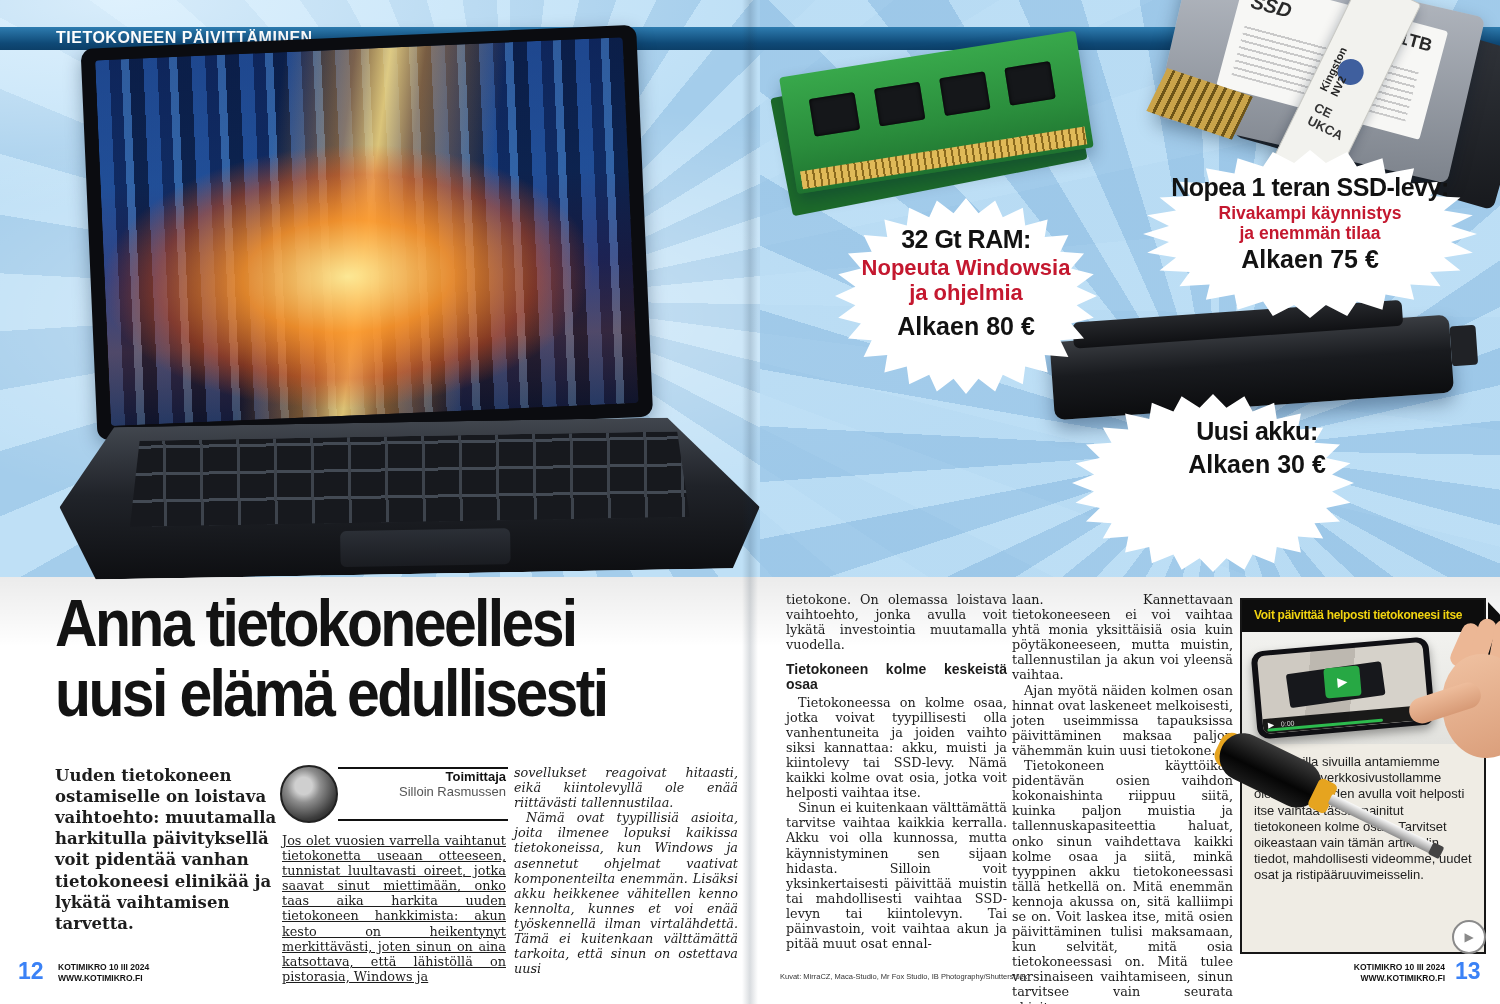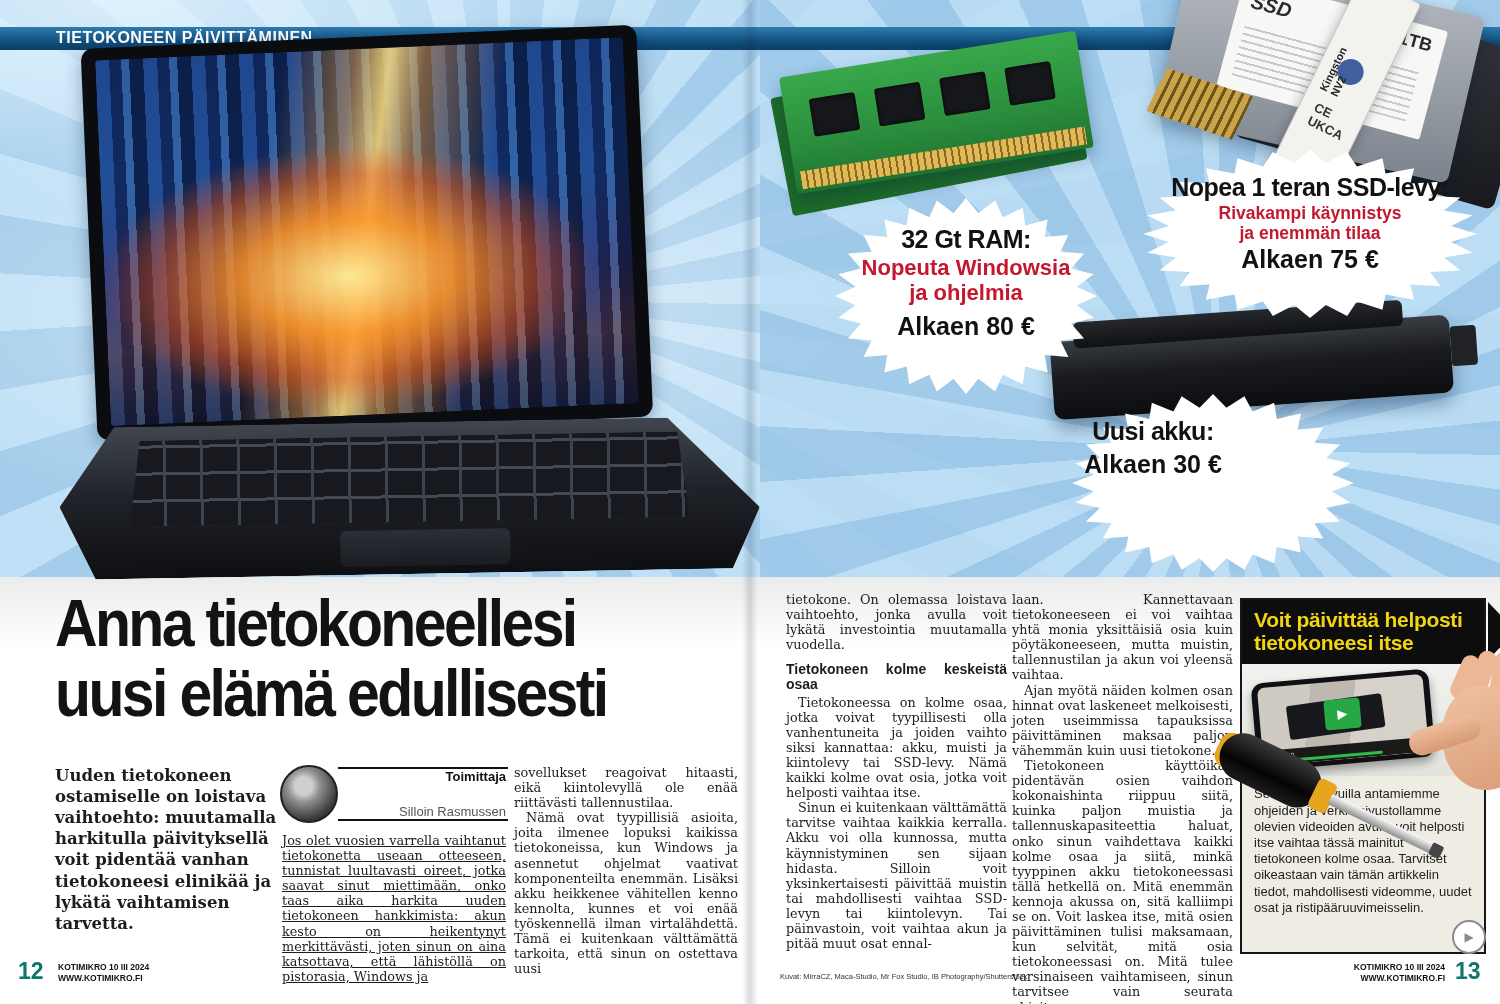--- a/index.html
+++ b/index.html
@@ -91,43 +91,43 @@
        font-size:67px;line-height:1.04;letter-spacing:-3px;white-space:pre-line;
        transform:scaleX(.88);transform-origin:left top;}
   .white-grad{position:absolute;left:0;top:577px;width:1500px;height:70px;
        background:linear-gradient(180deg,rgba(0,0,0,.08),transparent);z-index:0;}
   .standfirst{position:absolute;left:55px;top:765px;width:222px;
        font-family:"DejaVu Serif",serif;font-weight:700;font-size:16.5px;line-height:1.28;color:#1d1d1d;}
 
   
   .byline{position:absolute;left:282px;top:763px;width:226px;height:62px;}
   .by-rule{position:absolute;left:56px;top:4px;right:0;bottom:4px;border-top:2px solid #111;border-bottom:2px solid #111;
-       display:flex;flex-direction:column;justify-content:space-between;text-align:right;padding-right:2px;}
+       display:flex;flex-direction:column;justify-content:flex-start;text-align:right;padding-right:2px;}
   .by-role{font-weight:700;font-size:13px;color:#111;}
   .by-name{font-size:13px;color:#555;}
   .avatar{position:absolute;left:-2px;top:2px;width:54px;height:54px;border-radius:50%;
        background:radial-gradient(circle at 40% 35%, #cfcfcf 0 18%, #8e8e8e 35%, #3c3c3c 70%, #111 100%);
        border:2px solid #222;}
 
   
   .col{position:absolute;font-family:"DejaVu Serif",serif;font-size:12.8px;line-height:15.1px;
        color:#1c1c1c;text-align:justify;}
   .col p{margin:0;}
   .col p.ind{text-indent:12px;}
   .subhead{font-family:"Liberation Sans",sans-serif;font-weight:700;font-size:14px;margin:10px 0 2px 0 !important;}
   .c1{left:282px;top:833px;width:224px;height:124px;text-decoration:underline;}
-  .c2{left:514px;top:765px;width:224px;height:192px;}
+  .c2{left:514px;top:765px;width:224px;height:192px;font-style:italic;}
   .c3{left:786px;top:592px;width:221px;height:366px;}
   .c4{left:1012px;top:592px;width:221px;height:366px;}
 
   
   .sidebar{position:absolute;left:1240px;top:598px;width:242px;height:352px;border:2px solid #161616;
        background:#efece4;z-index:4;}
   .sb-head{background:#0d0d0d;padding:9px 12px 10px 12px;}
-  .sb-title{color:#f2d410;font-weight:700;font-size:21px;line-height:1.08;letter-spacing:-.3px;}
+  .sb-title{color:#f2d410;font-weight:700;font-size:12px;line-height:1.08;letter-spacing:-.3px;}
   .sb-arrow{position:absolute;left:246px;top:2px;width:28px;height:58px;background:#0d0d0d;
        clip-path:polygon(0 0,100% 50%,0 100%);}
   .sb-media{position:relative;height:112px;background:linear-gradient(180deg,#f2f2ef,#e2e2de);overflow:visible;}
   .phone{position:absolute;left:12px;top:12px;width:178px;height:88px;background:#101014;border-radius:12px;
        transform:rotate(-5deg);box-shadow:0 5px 10px rgba(0,0,0,.35);}
   .phone-screen{position:absolute;left:6px;top:5px;right:6px;bottom:5px;border-radius:7px;overflow:hidden;
        background:linear-gradient(100deg,#cfcac2 0 30%,#bdb8b0 30% 55%,#d6d2ca 55% 100%);}
   .vid-laptop{position:absolute;left:28px;top:18px;width:96px;height:34px;background:#17181c;border-radius:3px;transform:rotate(-3deg);}
   .play-sq{position:absolute;left:50%;top:42%;transform:translate(-50%,-50%);width:36px;height:30px;
        background:#27a844;border-radius:4px;color:#fff;font-size:13px;text-align:center;line-height:30px;}
@@ -151,21 +151,21 @@
   .sd-cap{position:absolute;left:-4px;top:14px;width:26px;height:36px;border-radius:12px;background:#e6a41f;}
   .sd-collar{position:absolute;left:102px;top:16px;width:20px;height:32px;border-radius:5px;background:#e6a41f;}
   .sd-shaft{position:absolute;left:120px;top:26px;width:116px;height:11px;
        background:linear-gradient(180deg,#fafafa,#8d8d8d);border-radius:2px;}
   .sd-tip{position:absolute;left:232px;top:25px;width:12px;height:13px;background:#444;border-radius:2px;}
 
   .play-circle{position:absolute;left:1452px;top:920px;width:30px;height:30px;border-radius:50%;
        border:2px solid #8a8a8a;color:#8a8a8a;text-align:center;line-height:30px;font-size:12px;z-index:4;background:#fff;}
 
   
-  .pageno{position:absolute;font-weight:700;font-size:23px;color:#0f766e;}
+  .pageno{position:absolute;font-weight:700;font-size:23px;color:#3b82f6;}
   .pn-left{left:18px;top:958px;}
   .pn-right{left:1455px;top:958px;}
   .foot{position:absolute;font-weight:700;font-size:8.5px;line-height:1.3;color:#111;}
   .foot-left{left:58px;top:962px;text-align:left;}
   .foot-right{left:1280px;top:962px;width:165px;text-align:right;}
   .credits{position:absolute;left:780px;top:972px;font-size:7.5px;color:#333;text-align:center;}
 
   .gutter{position:absolute;left:742px;top:0;width:16px;height:1004px;z-index:5;pointer-events:none;
        background:linear-gradient(90deg,transparent,rgba(20,40,60,.16) 50%,transparent);}
 </style>
@@ -237,21 +237,21 @@
 
   <div class="starburst" style="left: 1143px; top: 150px; width: 334px; height: 168px; clip-path: polygon(100% 50%, 92.23% 54.76%, 98.75% 61.13%, 90.12% 64.04%, 95.05% 71.69%, 85.99% 72.61%, 89.09% 81.17%, 80.05% 80.05%, 81.17% 89.09%, 72.61% 85.99%, 71.69% 95.05%, 64.04% 90.12%, 61.13% 98.75%, 54.76% 92.23%, 50% 100%, 45.24% 92.23%, 38.87% 98.75%, 35.96% 90.12%, 28.31% 95.05%, 27.39% 85.99%, 18.83% 89.09%, 19.95% 80.05%, 10.91% 81.17%, 14.01% 72.61%, 4.95% 71.69%, 9.88% 64.04%, 1.25% 61.13%, 7.77% 54.76%, 0% 50%, 7.77% 45.24%, 1.25% 38.87%, 9.88% 35.96%, 4.95% 28.31%, 14.01% 27.39%, 10.91% 18.83%, 19.95% 19.95%, 18.83% 10.91%, 27.39% 14.01%, 28.31% 4.95%, 35.96% 9.88%, 38.87% 1.25%, 45.24% 7.77%, 50% 0%, 54.76% 7.77%, 61.13% 1.25%, 64.04% 9.88%, 71.69% 4.95%, 72.61% 14.01%, 81.17% 10.91%, 80.05% 19.95%, 89.09% 18.83%, 85.99% 27.39%, 95.05% 28.31%, 90.12% 35.96%, 98.75% 38.87%, 92.23% 45.24%);"></div>
   <div class="badge" style="left:1150px;top:174px;width:320px;">
     <div class="b-title">Nopea 1 teran SSD-levy:</div>
     <div class="b-sub" style="font-size:17.5px">Rivakampi käynnistys
 ja enemmän tilaa</div>
     <div class="b-price" style="margin-top:2px">Alkaen 75 €</div>
   </div>
 
   <div class="starburst" style="left: 1072px; top: 394px; width: 282px; height: 178px; clip-path: polygon(100% 50%, 92.23% 54.76%, 98.75% 61.13%, 90.12% 64.04%, 95.05% 71.69%, 85.99% 72.61%, 89.09% 81.17%, 80.05% 80.05%, 81.17% 89.09%, 72.61% 85.99%, 71.69% 95.05%, 64.04% 90.12%, 61.13% 98.75%, 54.76% 92.23%, 50% 100%, 45.24% 92.23%, 38.87% 98.75%, 35.96% 90.12%, 28.31% 95.05%, 27.39% 85.99%, 18.83% 89.09%, 19.95% 80.05%, 10.91% 81.17%, 14.01% 72.61%, 4.95% 71.69%, 9.88% 64.04%, 1.25% 61.13%, 7.77% 54.76%, 0% 50%, 7.77% 45.24%, 1.25% 38.87%, 9.88% 35.96%, 4.95% 28.31%, 14.01% 27.39%, 10.91% 18.83%, 19.95% 19.95%, 18.83% 10.91%, 27.39% 14.01%, 28.31% 4.95%, 35.96% 9.88%, 38.87% 1.25%, 45.24% 7.77%, 50% 0%, 54.76% 7.77%, 61.13% 1.25%, 64.04% 9.88%, 71.69% 4.95%, 72.61% 14.01%, 81.17% 10.91%, 80.05% 19.95%, 89.09% 18.83%, 85.99% 27.39%, 95.05% 28.31%, 90.12% 35.96%, 98.75% 38.87%, 92.23% 45.24%);"></div>
-  <div class="badge" style="left:1020px;top:418px;width:266px;">
+  <div class="badge" style="left:1124px;top:418px;width:266px;">
     <div class="b-title">Uusi akku:</div>
     <div class="b-price">Alkaen 30 €</div>
   </div>
 
   <h1 class="headline" style="margin:0">Anna tietokoneellesi
 uusi elämä edullisesti</h1>
   <div class="standfirst">Uuden tietokoneen ostamiselle on loistava vaihtoehto: muutamalla harkitulla päivityksellä voit pidentää vanhan tietokoneesi elinikää ja lykätä vaihtamisen tarvetta.</div>
 
   <div class="byline">
     <div class="avatar"></div>

